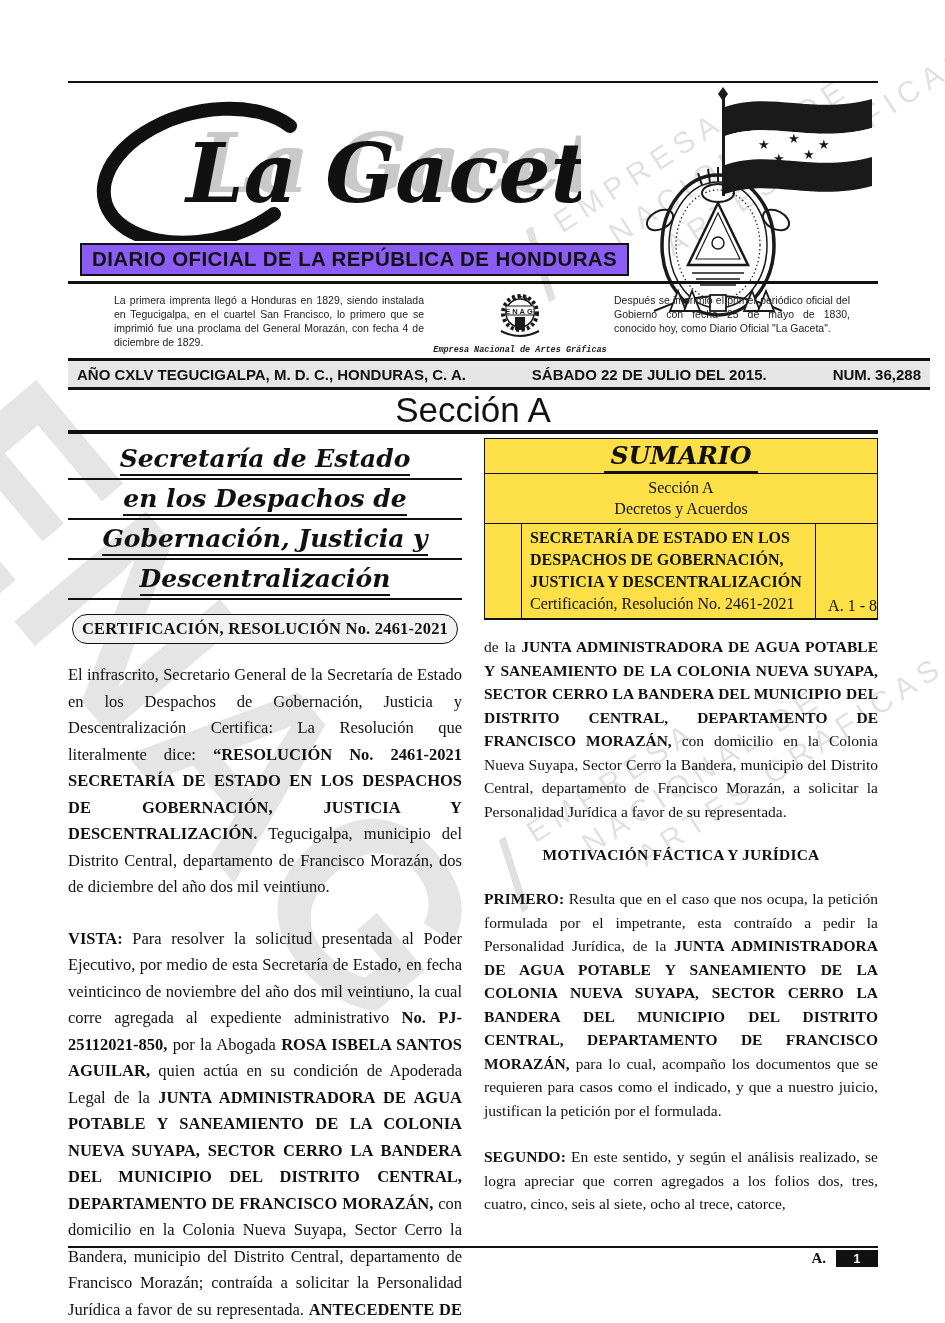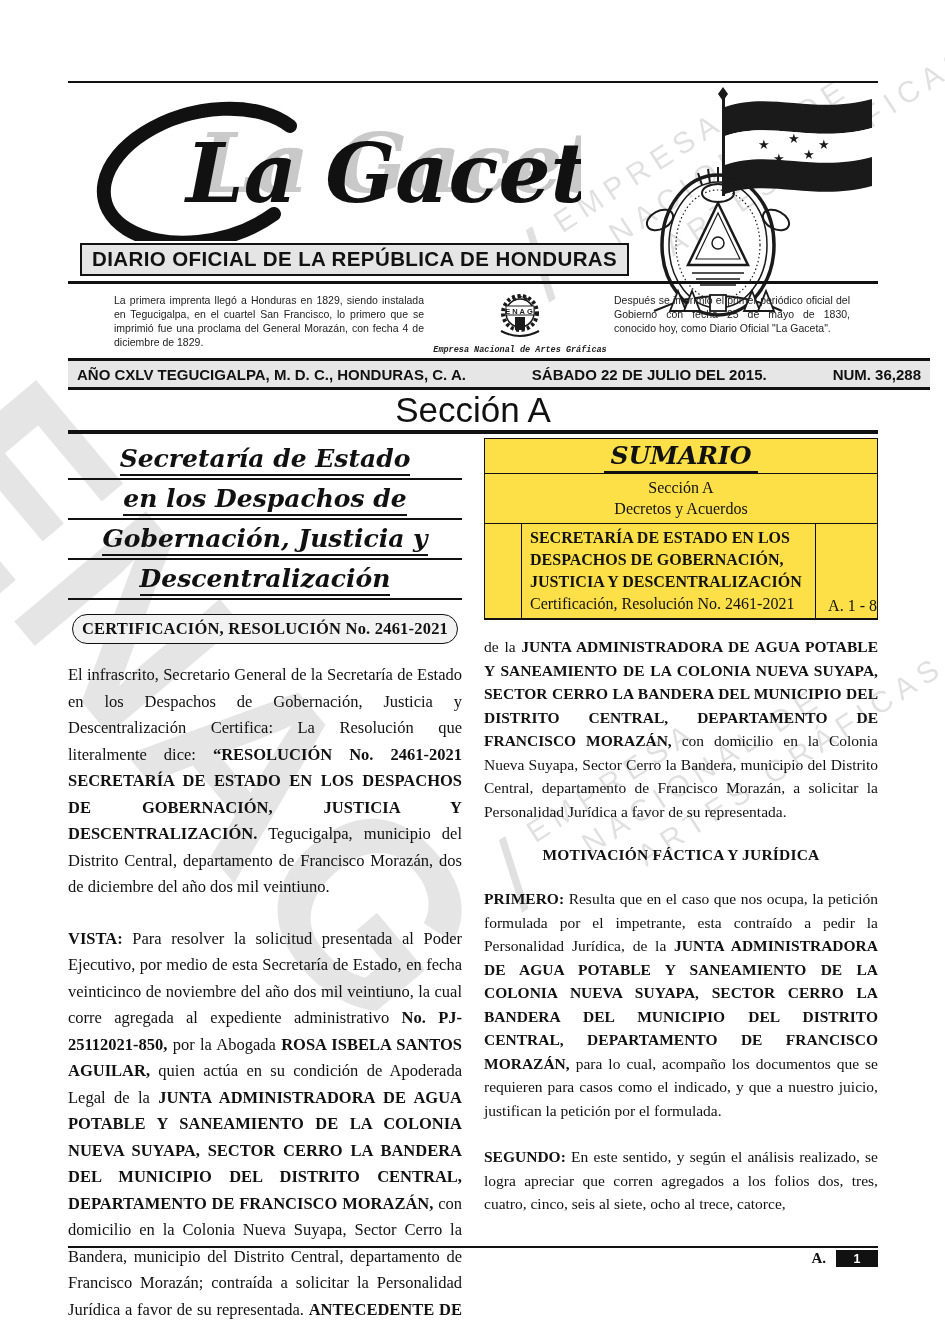--- a/index.html
+++ b/index.html
@@ -17,21 +17,21 @@
   .wm-slogan .slash{font-size:100px;line-height:90px;font-weight:200;margin-right:14px;}
   .wm-slogan .l2{margin-left:40px;}
   .wm-slogan .l3{margin-left:80px;}
   .wm-top{left:505px;top:235px;}
   .wm-mid{left:478px;top:845px;}
   
   .rule{position:absolute;left:68px;width:810px;background:#111;z-index:1;}
   
   .tagline{position:absolute;left:80px;top:243px;border:2.5px solid #111;padding:2px 10px 3px 10px;
            font-family:"Liberation Sans",sans-serif;font-weight:bold;font-size:20.5px;letter-spacing:0.4px;
-           background:#e5e5e5;z-index:2;}
+           background:#8b5cf6;z-index:2;}
   .inforow{position:absolute;left:100px;top:293px;width:758px;display:flex;z-index:1;
            font-family:"Liberation Sans",sans-serif;font-size:10.5px;line-height:14px;color:#222;}
   .note-left{width:310px;margin-left:14px;text-align:justify;}
   .enag-block{width:180px;text-align:center;margin-left:6px;}
   .enag-name{font-family:Liberation Mono, monospace;font-style:italic;font-weight:bold;font-size:8.5px;margin-top:1px;}
   .enag-abbr{font-family:"DejaVu Serif",serif;font-style:italic;font-weight:bold;font-size:9px;margin-top:2px;}
   .note-right{width:236px;margin-left:4px;text-align:justify;}
   
   .dateline{position:absolute;left:68px;top:358px;width:862px;height:32px;box-sizing:border-box;
             background:#e6e6e6;border-top:3px solid #111;border-bottom:3px solid #111;

